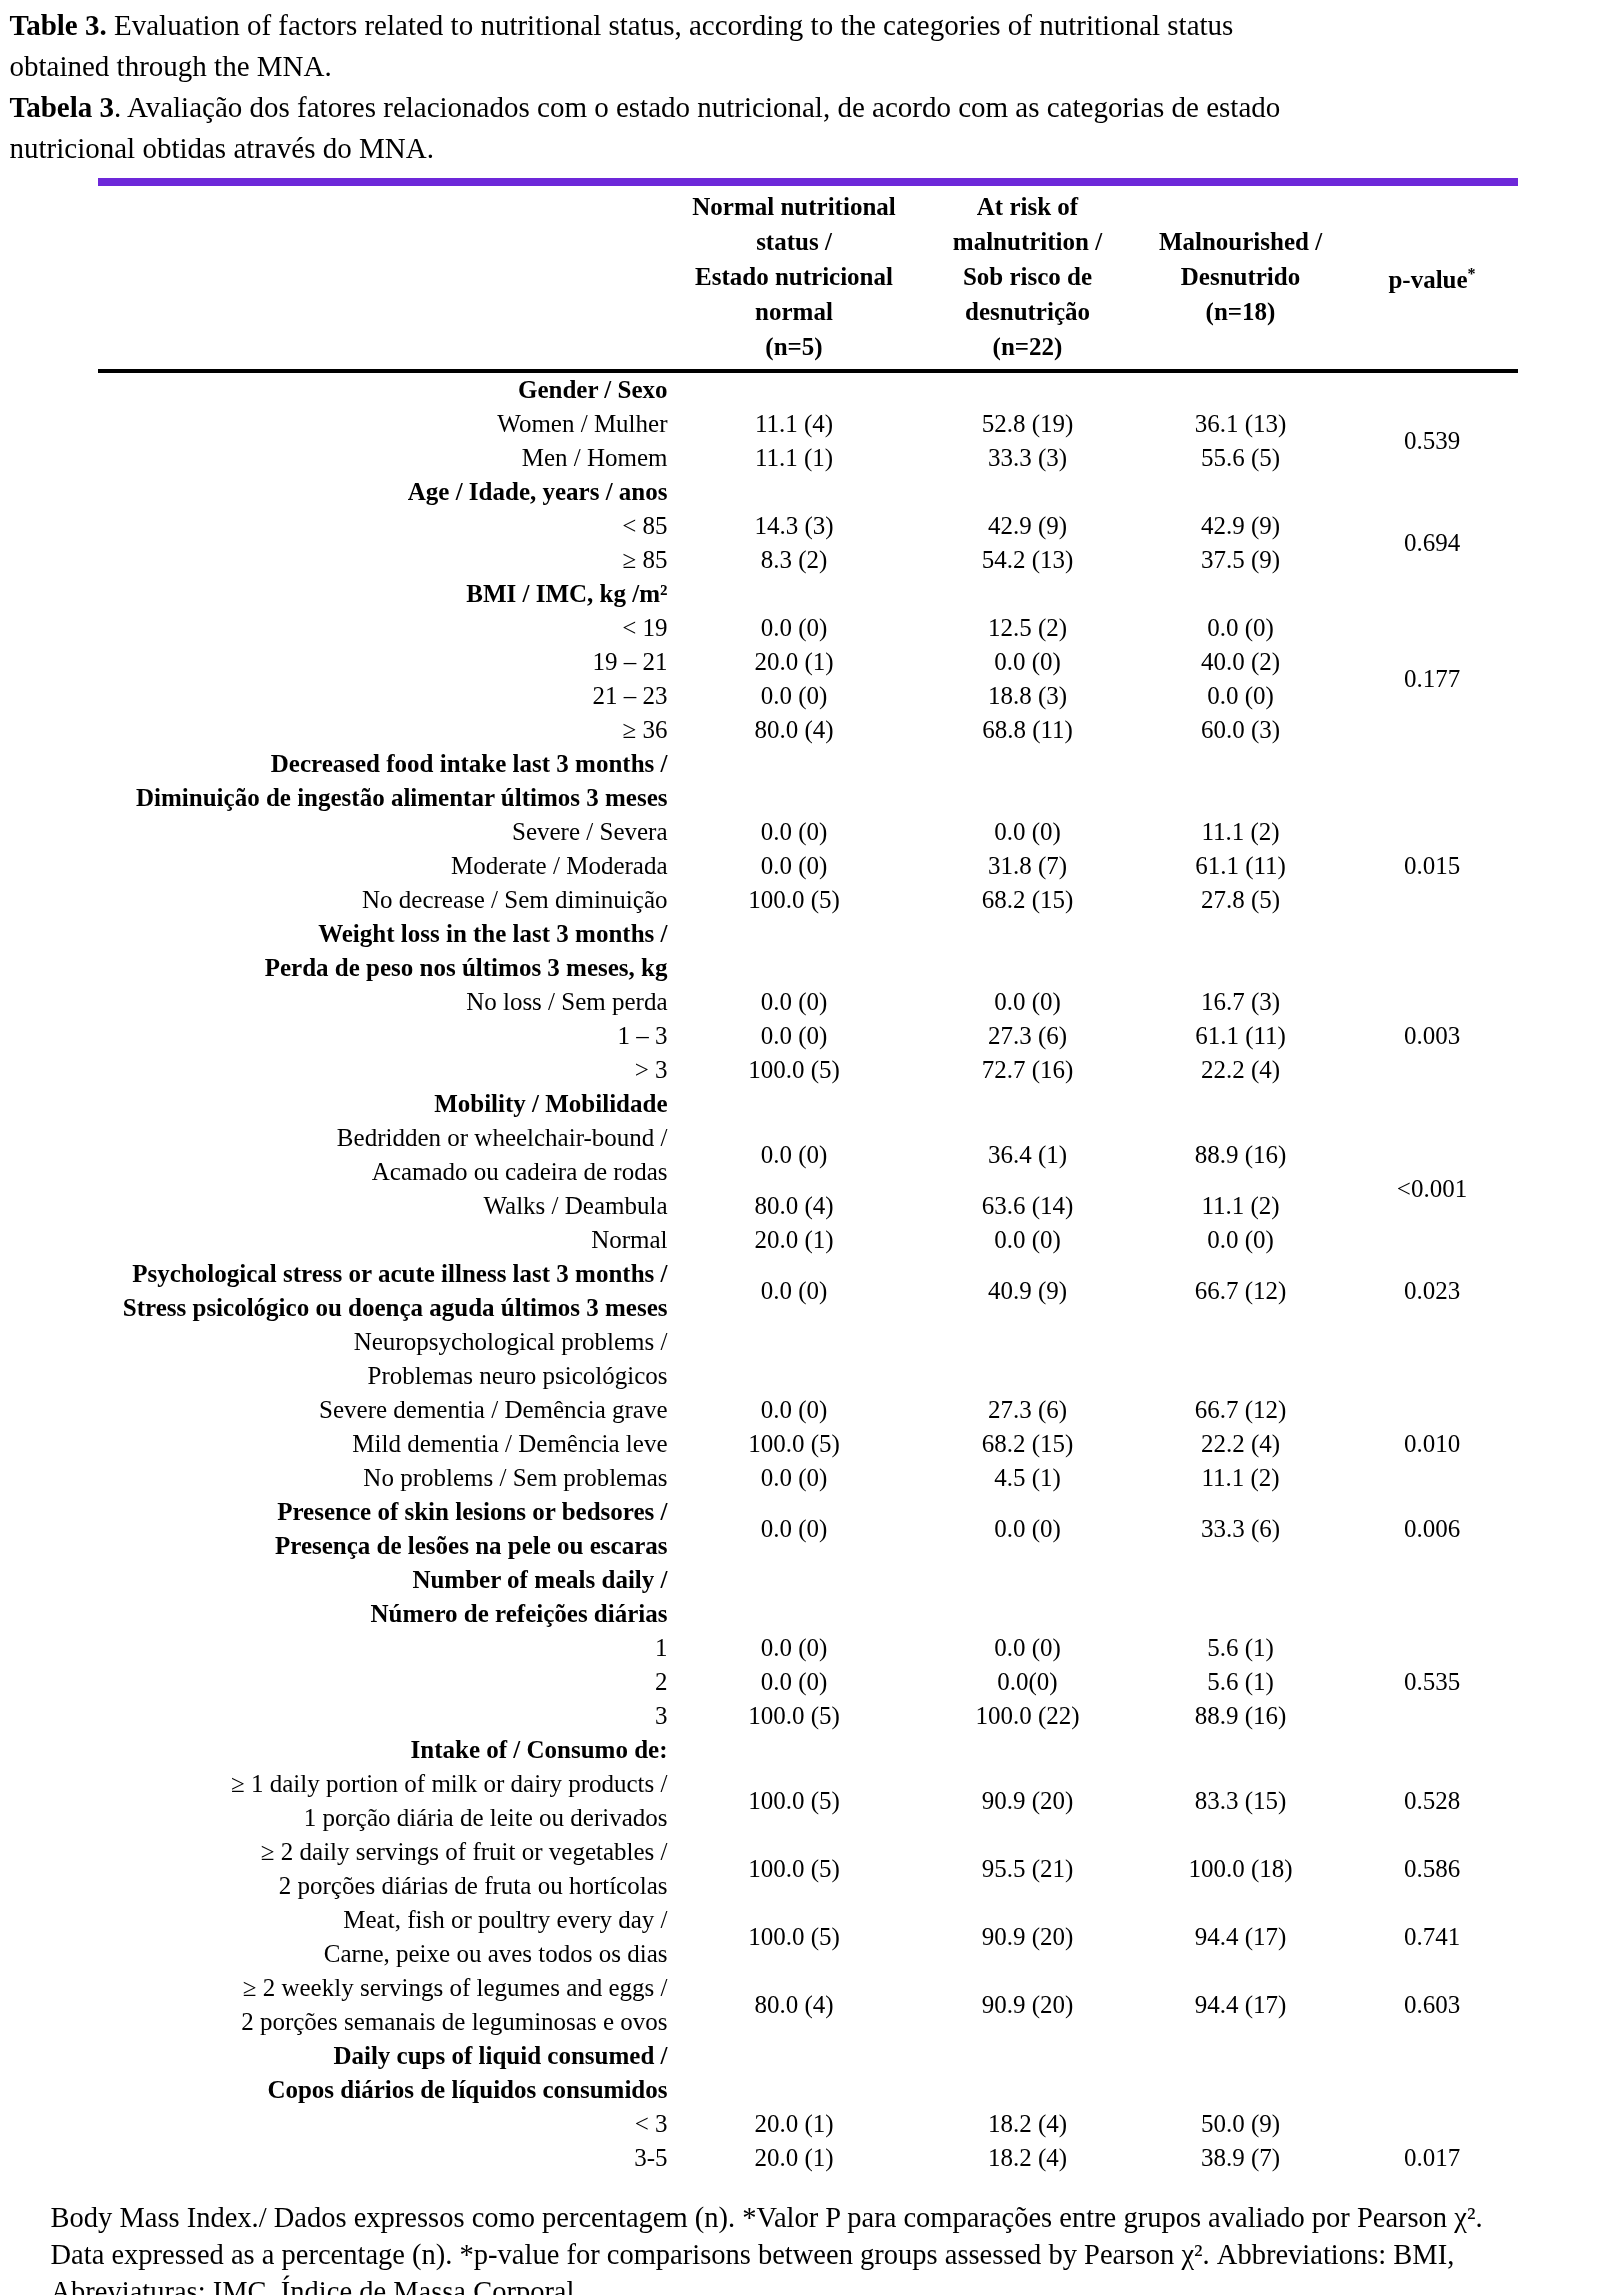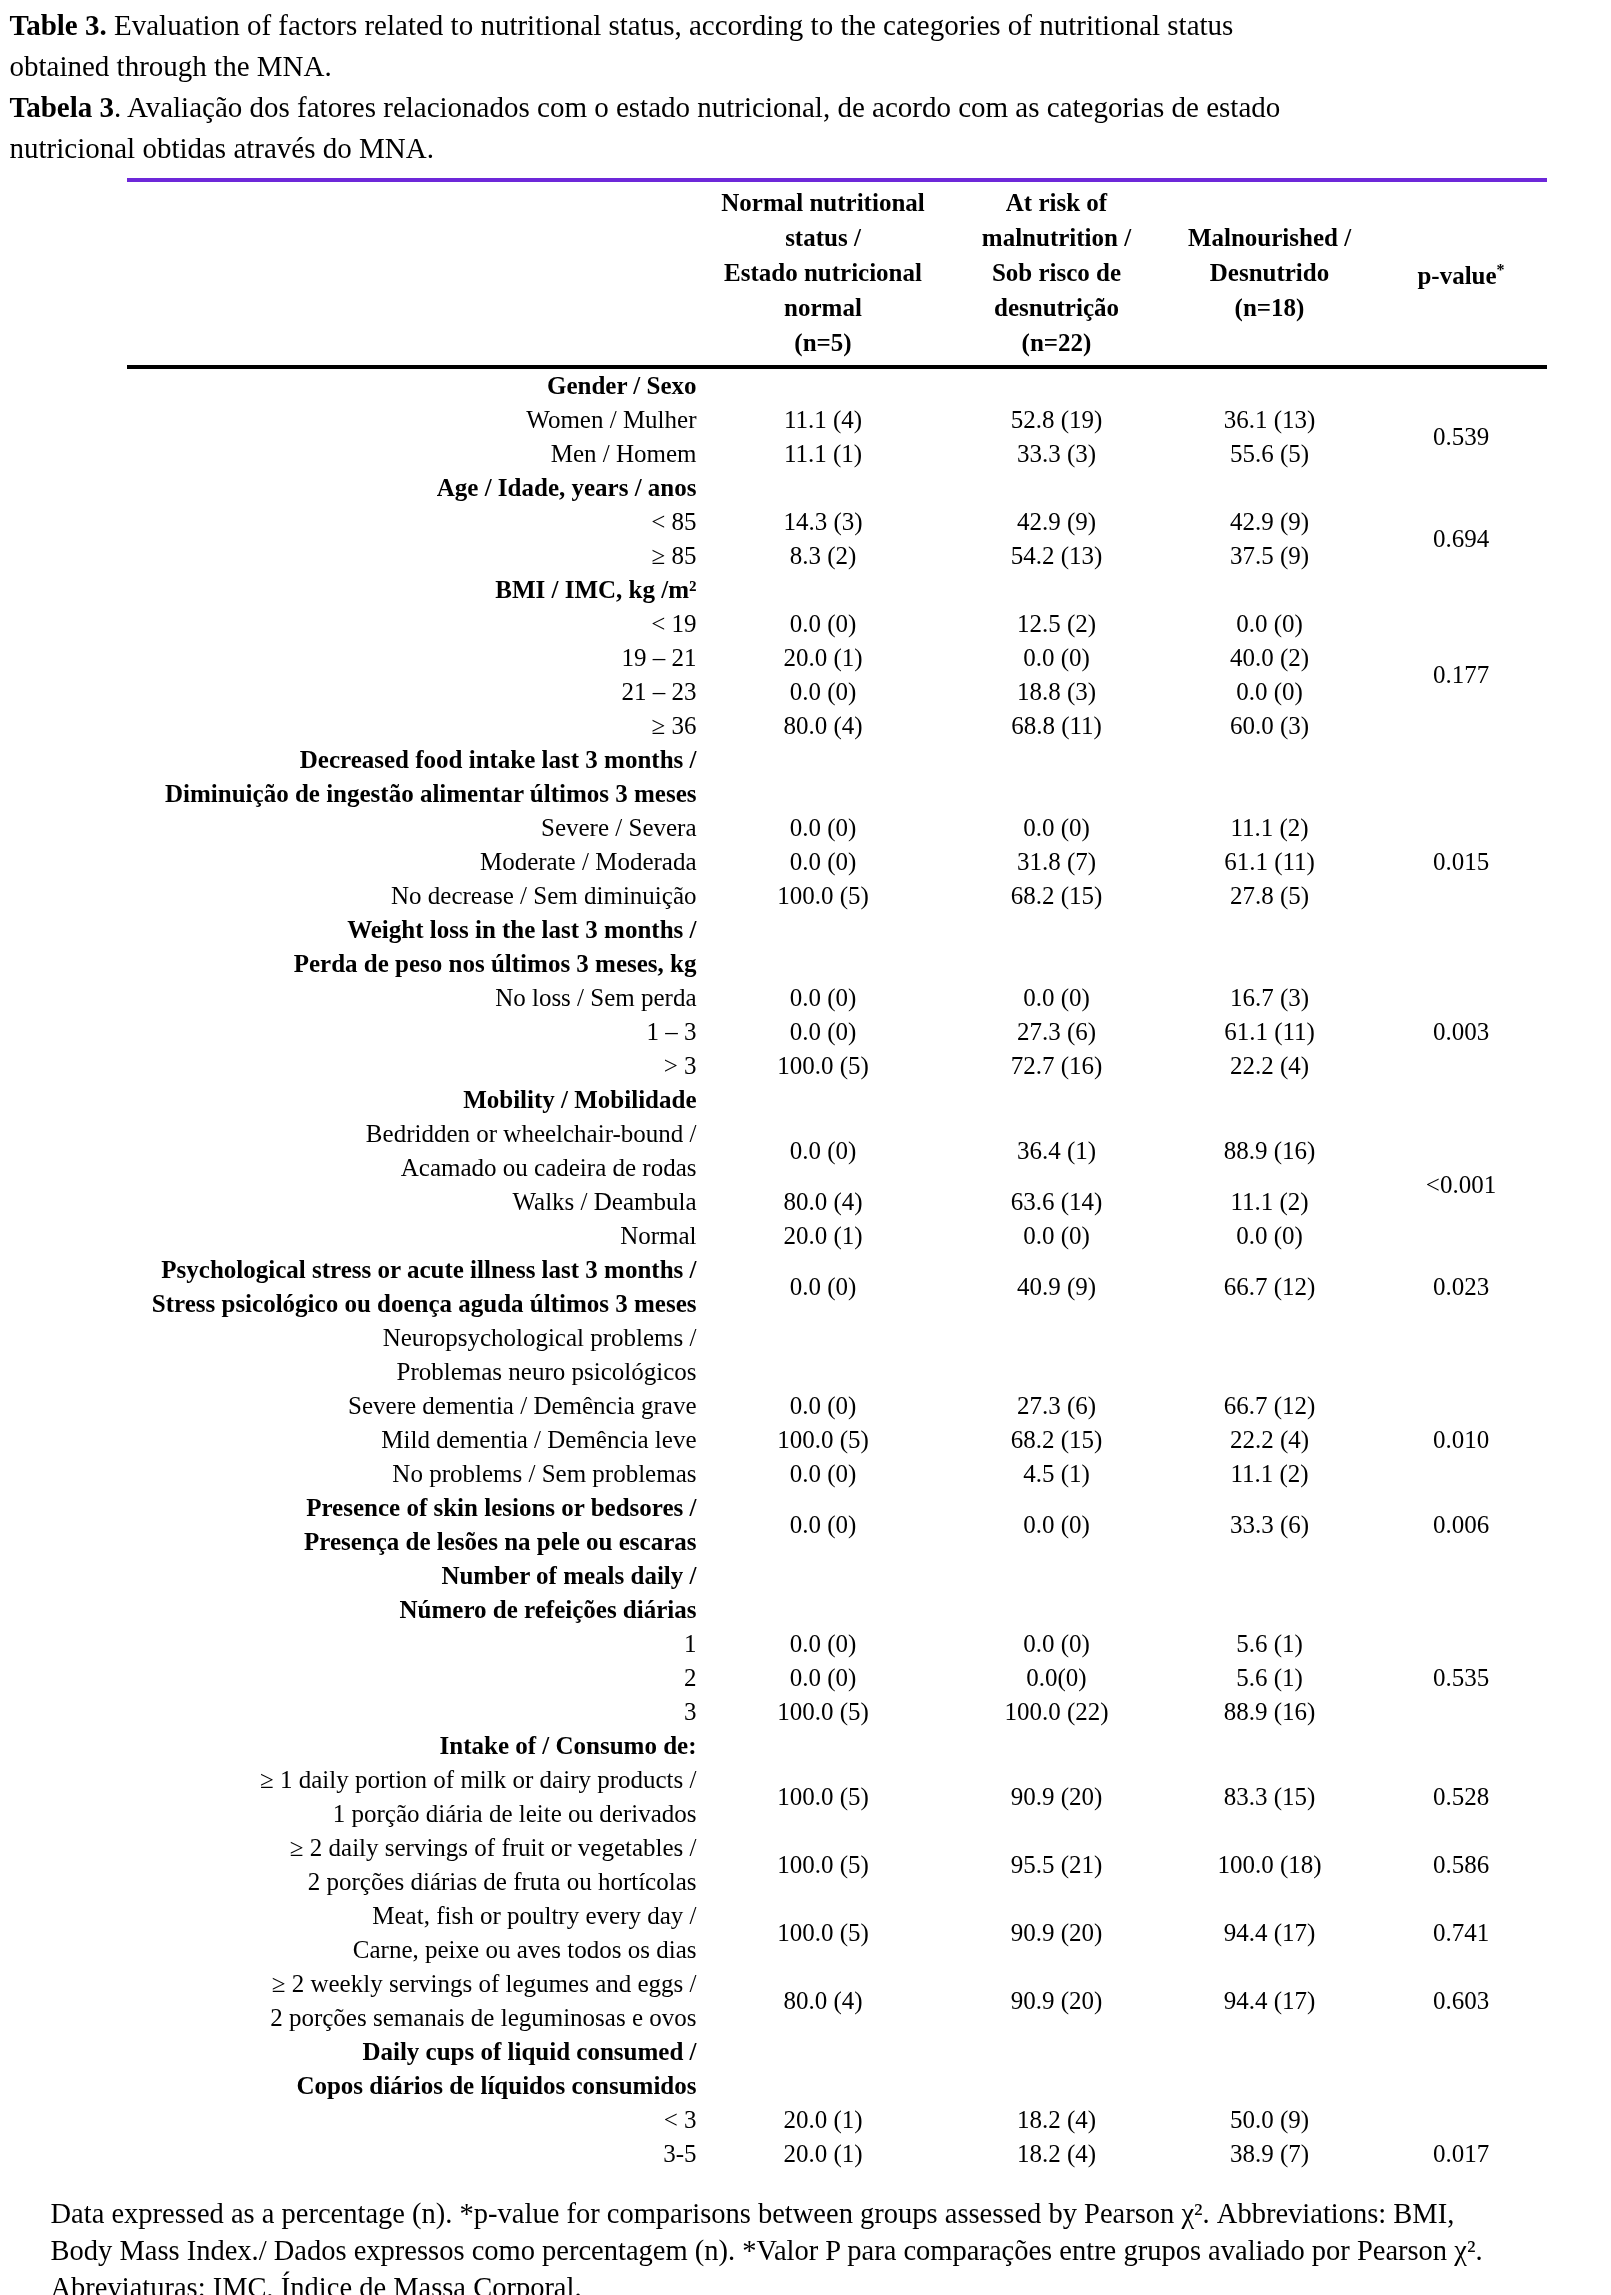--- a/index.html
+++ b/index.html
@@ -19,24 +19,24 @@
   .title-line {
     font-size: 29px;
     line-height: 41px;
     white-space: nowrap;
   }
   .bold { font-weight: bold; }
 
   table.mna {
     border-collapse: collapse;
     table-layout: fixed;
-    margin-left: 117px;
+    margin-left: 88px;
     margin-top: 9.5px;
     width: 1419px;
-    border-top: 4px solid #6d28d9;
+    border-top: 8px solid #6d28d9;
   }
   table.mna thead tr {
     border-bottom: 4px solid #000;
   }
   table.mna th {
     font-size: 25px;
     line-height: 35px;
     font-weight: bold;
     text-align: center;
     vertical-align: middle;
@@ -389,19 +389,19 @@
           <td class="lbl ind">3-5</td>
           <td class="val">20.0 (1)</td>
           <td class="val">18.2 (4)</td>
           <td class="val">38.9 (7)</td>
           <td class="val">0.017</td>
         </tr>
       </tbody>
   </table>
 
   <div class="footnote">
+    <div>Body Mass Index./ Dados expressos como percentagem (n). *Valor P para comparações entre grupos avaliado por Pearson χ².</div>
     <div>Data expressed as a percentage (n). *p-value for comparisons between groups assessed by Pearson χ². Abbreviations: BMI,</div>
-    <div>Body Mass Index./ Dados expressos como percentagem (n). *Valor P para comparações entre grupos avaliado por Pearson χ².</div>
     <div>Abreviaturas: IMC, Índice de Massa Corporal.</div>
   </div>
 
 </div>
 
 
 </body></html>

